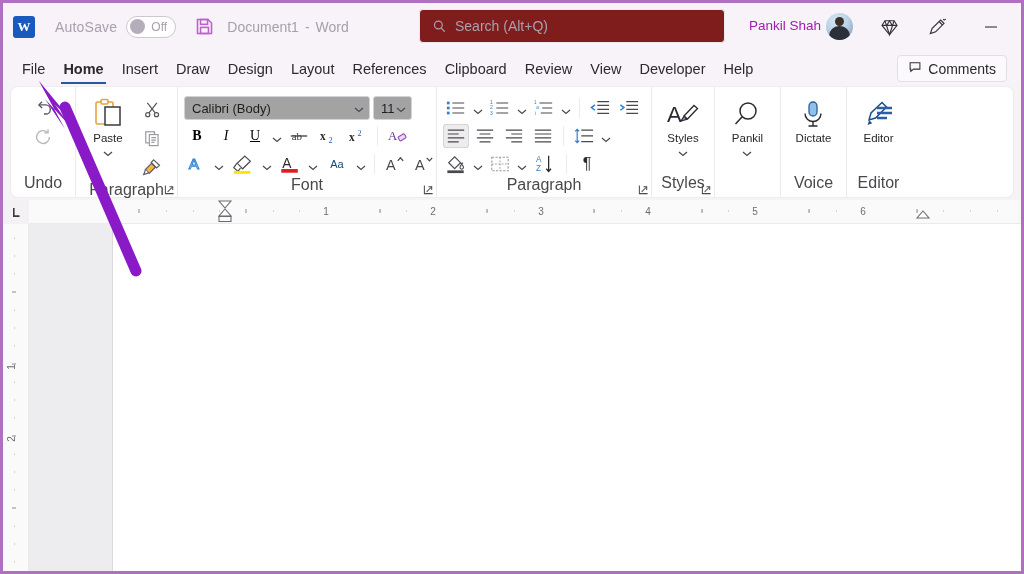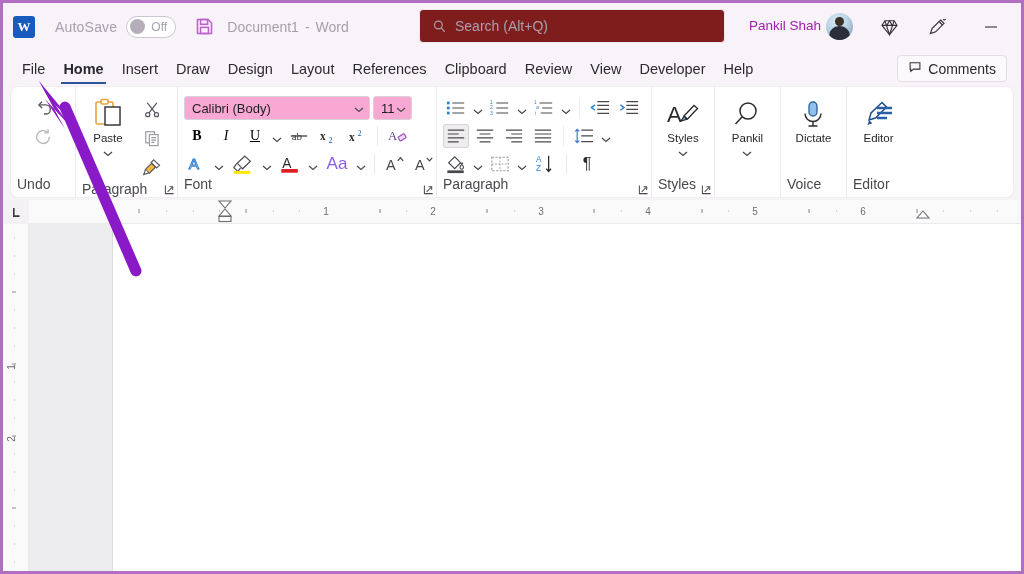--- a/index.html
+++ b/index.html
@@ -119,42 +119,42 @@
     position: absolute; top: 84px; left: 8px; right: 8px; height: 110px;
     background: #ffffff; border-radius: 7px;
     display: flex; align-items: stretch;
     box-shadow: 0 0 0 1px #f0edf1;
   }
   .group { position: relative; display: flex; flex-direction: column;
            padding: 6px 6px 0 6px; }
   .group + .group { border-left: 1px solid #eceaee; }
   .group-body { flex: 1; display: flex; align-items: flex-start; }
   .group-label {
-    font-size: 14px; color: #4a484d;
+    text-align: center; font-size: 16px; color: #4a484d;
     padding-bottom: 5px; position: relative;
   }
   .dialog-launcher {
     position: absolute; right: 2px; bottom: 5px;
     width: 11px; height: 11px; cursor: pointer;
   }
   .btn {
     display: flex; flex-direction: column; align-items: center;
     justify-content: flex-start;
     cursor: pointer; border-radius: 4px; padding: 3px;
   }
   .btn-lbl { font-size: 11.5px; color: #28272a; margin-top: 2px; }
   .icn { display: flex; align-items: center; justify-content: center; }
   .sm { width: 26px; height: 22px; }
   .chev { width: 12px; height: 12px; }
 
   
   .font-row { display: flex; align-items: center; gap: 3px; }
   .combo {
     height: 24px; border: 1px solid #d6d1d9; border-radius: 3px;
-    background: #f9a8d4; display: flex; align-items: center;
+    background: #a3a3a3; display: flex; align-items: center;
     padding: 0 4px 0 7px; font-size: 13px; color: #1f1e21;
     justify-content: space-between; cursor: pointer;
   }
   .combo.name { width: 186px; }
   .combo.size { width: 39px; }
   .rowgap { height: 4px; }
   .divv { width: 1px; align-self: stretch; background: #eceaee; margin: 2px 4px; }
   .tgl { width: 26px; height: 24px; display:flex; align-items:center;
          justify-content:center; border-radius:3px; cursor:pointer; font-size:14px;}
   .tgl.sel { background: #eeecef; box-shadow: inset 0 0 0 1px #d8d4da; }
@@ -486,21 +486,21 @@
                 <text x="3.5" y="16" font-size="15" fill="#2b2a2e" stroke="none" font-family="Liberation Sans, sans-serif">A</text>
                 <rect x="2.5" y="17.5" width="18" height="4" fill="#e01b24"></rect>
               </svg>
             </span>
           </div>
           <span class="chev">
             <svg width="12" height="9" viewBox="0 0 12 9" fill="none" stroke="#4a484d" stroke-width="1.2">
               <path d="M2 3l4 3.4L10 3"></path>
               </svg>
           </span>
-          <div class="tgl" style="width:30px;font-size:17px;color:#8b5cf6">
+          <div class="tgl" style="width:30px;font-size:11px;color:#0c4a6e">
             <span>Aa</span>
           </div>
           <span class="chev">
             <svg width="12" height="9" viewBox="0 0 12 9" fill="none" stroke="#4a484d" stroke-width="1.2">
               <path d="M2 3l4 3.4L10 3"></path>
               </svg>
           </span>
           <div class="divv"></div>
           <div class="tgl">
             <span class="icn">

